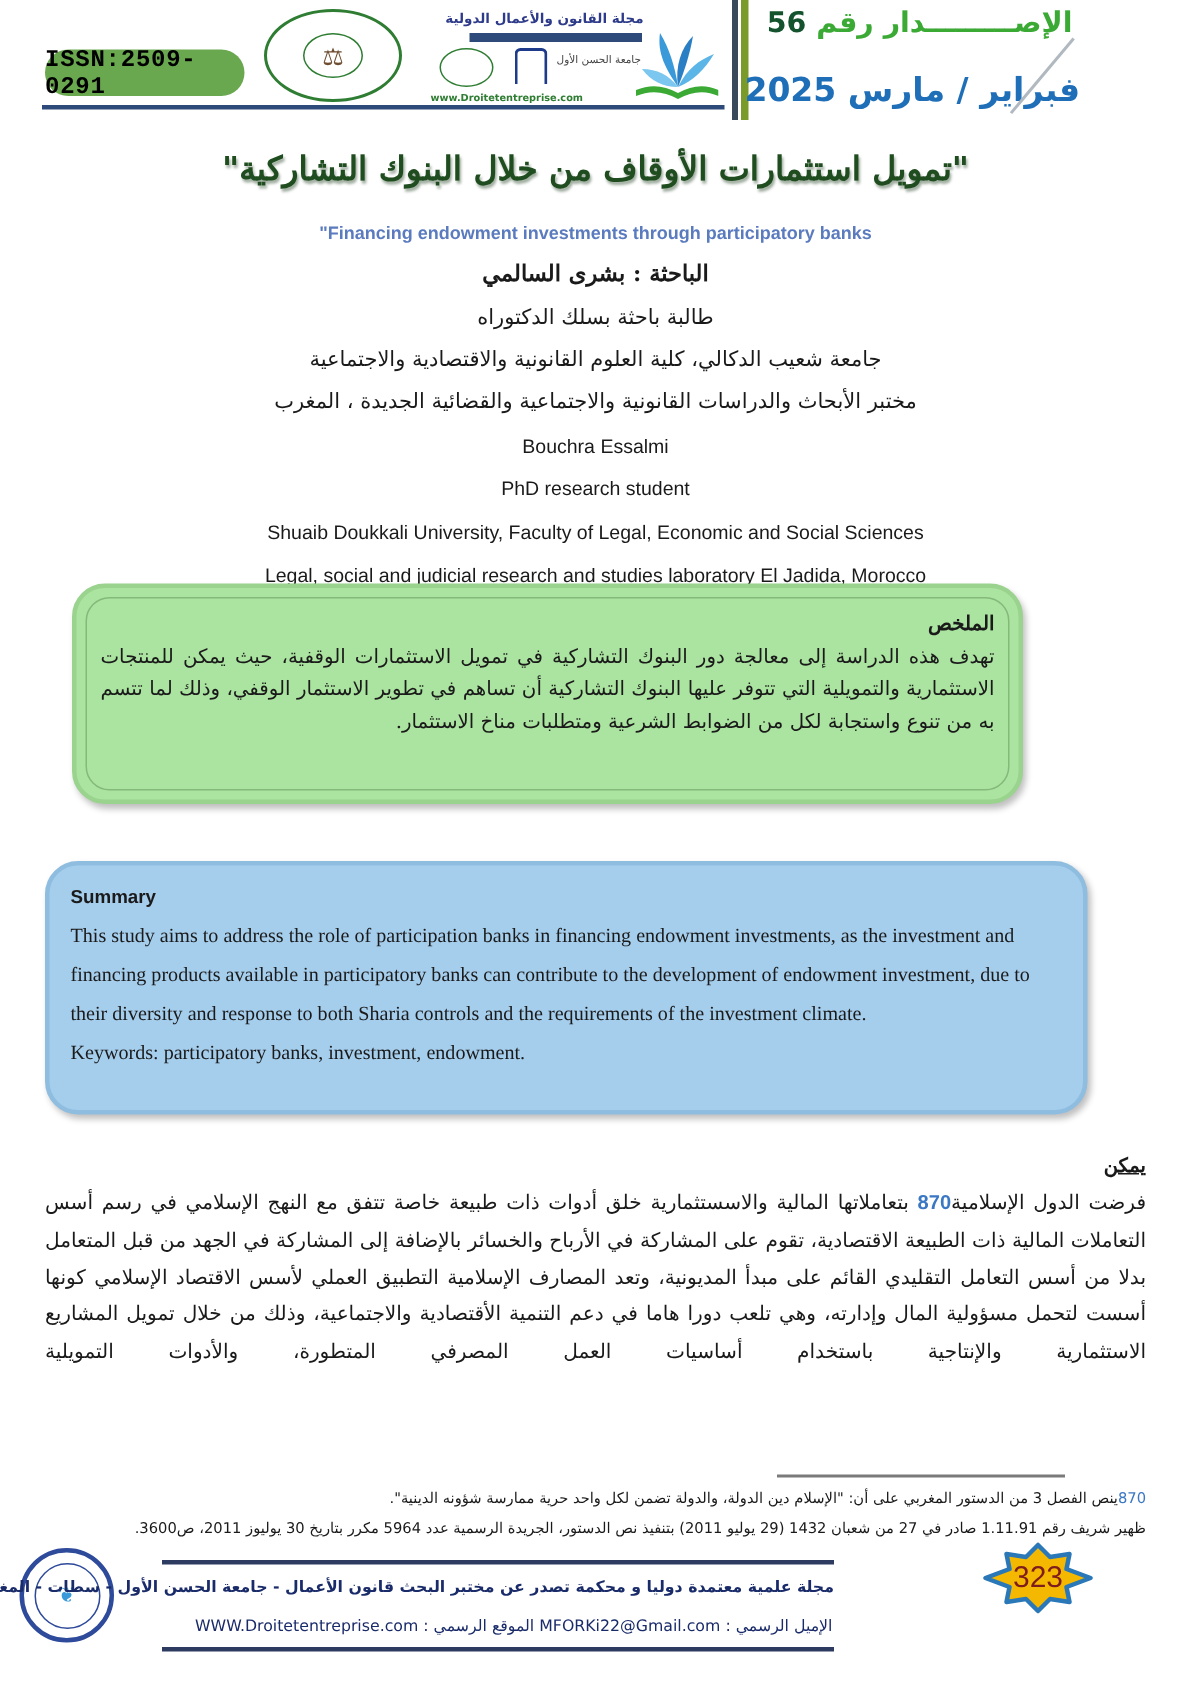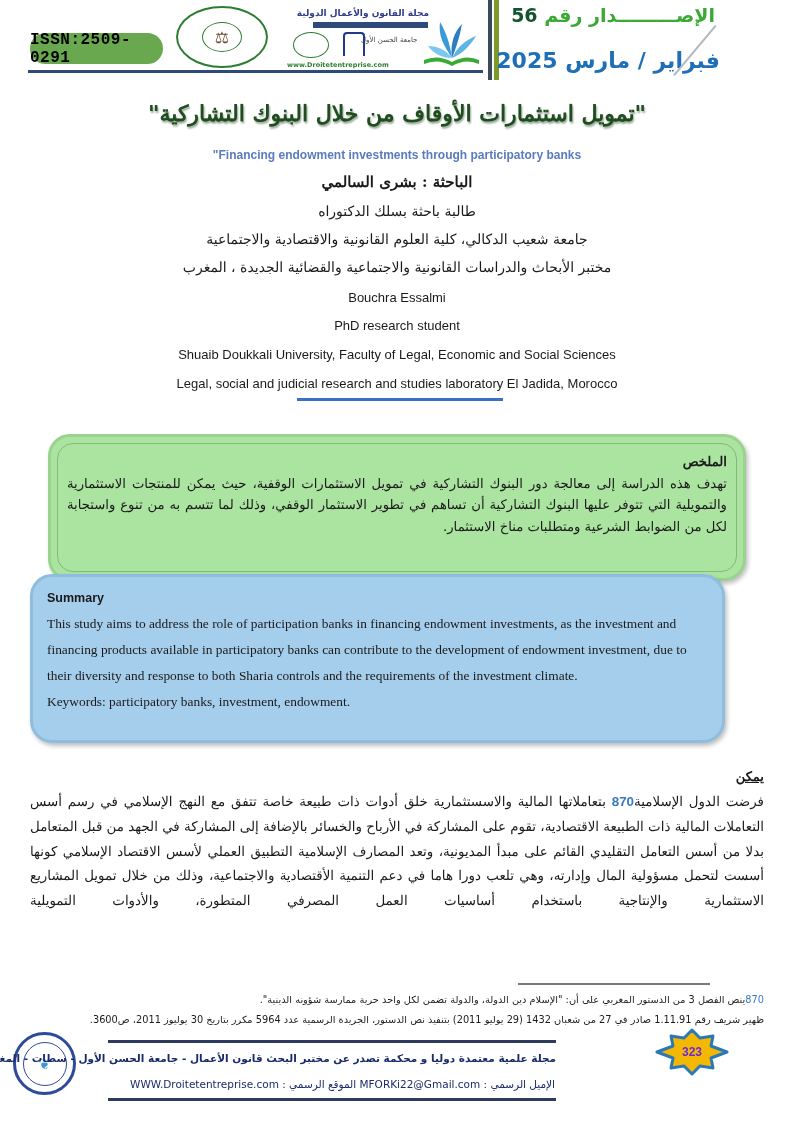--- a/index.html
+++ b/index.html
@@ -34,21 +34,21 @@
   }
   .journal-banner .mini-seal {
     position: absolute; left: 10px; top: 26px; width: 36px; height: 26px;
     border: 1px solid #2e7d32; border-radius: 50%;
   }
   .journal-banner .uni-mark {
     position: absolute; left: 60px; top: 26px; width: 22px; height: 24px;
     border: 2px solid #1e3a8a; border-bottom: none; border-radius: 4px 4px 0 0;
   }
   .journal-banner .uni-name {
-    position: absolute; left: 78px; top: 30px; font-size: 7px; color: #444;
+    position: absolute; left: 88px; top: 30px; font-size: 7px; color: #444;
     font-family: "DejaVu Sans", sans-serif; direction: rtl;
   }
   .journal-banner .url {
     position: absolute; left: 4px; top: 55px; font-size: 6.5px; color: #2e7d32; font-weight: bold;
     font-family: "DejaVu Sans", sans-serif;
   }
   .journal-banner .book {
     position: absolute; right: 0; top: 10px; width: 55px; height: 50px;
   }
   .header-rule {
@@ -94,21 +94,21 @@
   }
   .title-underline {
     position: absolute; left: 297px; top: 398px; width: 206px; height: 3px; background: #3b6ec4;
   }
 
   
   .box {
     position: absolute; border-radius: 22px; box-shadow: 2px 3px 4px rgba(0,0,0,0.25);
   }
   .box.green {
-    left: 48px; top: 434px; width: 698px; height: 147px; background: #abe3a0; border: 3px solid #9ad38e;
+    left: 48px; top: 389px; width: 634px; height: 147px; background: #abe3a0; border: 3px solid #9ad38e;
   }
   .box.green .inner-frame {
     position: absolute; left: 6px; top: 6px; right: 6px; bottom: 6px;
     border: 1px solid #85b97b; border-radius: 16px;
   }
   .box.blue {
     left: 30px; top: 574px; width: 695px; height: 169px; background: #a5cdec; border: 3px solid #8fbde0;
   }
   .box-content-ar {
     position: absolute; left: 16px; right: 16px; top: 14px; direction: rtl; text-align: justify;
@@ -162,21 +162,21 @@
   .footer-line2 {
     position: absolute; left: 130px; top: 1078px; direction: rtl; white-space: nowrap;
     font-family: "DejaVu Sans", sans-serif; font-weight: normal; font-size: 10.5px; color: #1a2b6a;
   }
   .page-star {
     position: absolute; left: 655px; top: 1028px; width: 74px; height: 48px;
   }
   .page-num {
     position: absolute; left: 655px; top: 1028px; width: 74px; height: 48px;
     display: flex; align-items: center; justify-content: center;
-    font-family: "Liberation Sans", sans-serif; font-weight: bold; font-size: 12px; color: #6d28d9;
+    font-family: "Liberation Sans", sans-serif; font-weight: normal; font-size: 20px; color: #7f1d1d;
   }
 </style>
 </head>
 <body>
 
 <div class="issn-pill">ISSN:2509-0291</div>
 
 <div class="lab-seal">
   <div class="inner">⚖</div>
 </div>

